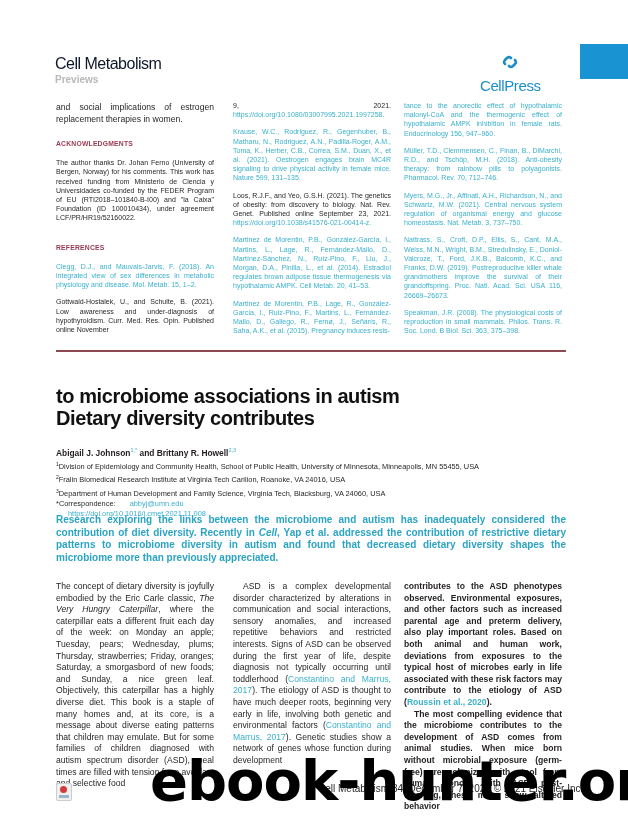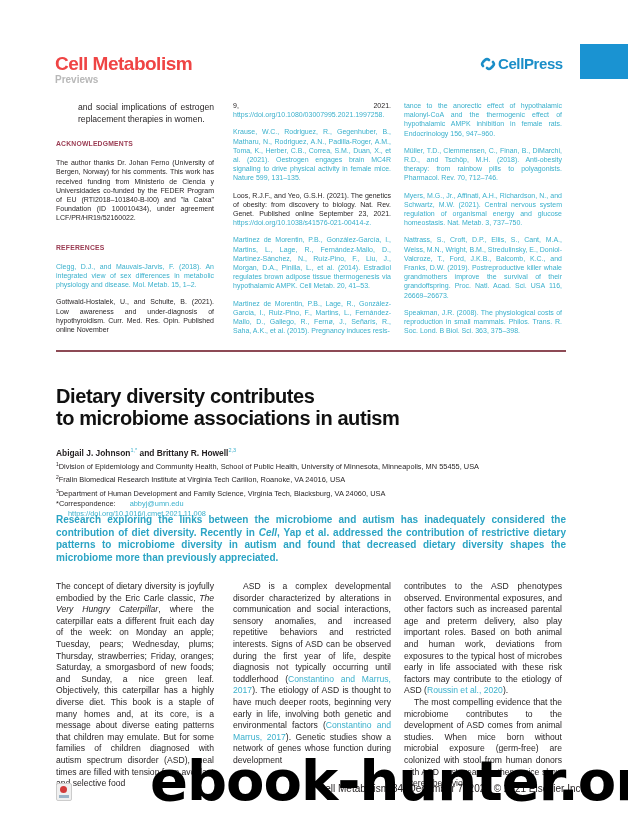--- a/index.html
+++ b/index.html
@@ -1,49 +1,49 @@
 <!DOCTYPE html>
 <html><head>
 <meta charset="utf-8">
 <style>
   html, body { margin:0; padding:0; background:#ffffff; }
   body { width:628px; height:816px; position:relative; overflow:hidden; font-family:"Liberation Sans", sans-serif; color:#231f20; }
   .journal { position:absolute; left:55px; top:55px; }
-  .journal-title { font-size:19px; font-weight:bold; color:#ef4444; letter-spacing:-0.5px; line-height:18px; }
+  .journal-title { font-size:16px; font-weight:normal; color:#0f172a; letter-spacing:-0.5px; line-height:18px; }
   .journal-sub { font-size:10px; font-weight:bold; color:#b8b8b8; line-height:14px; }
-  .cellpress { position:absolute; left:480px; top:55px; display:flex; align-items:center; gap:2px; color:#1a8ec8; font-size:15px; font-weight:bold; letter-spacing:-0.4px; }
+  .cellpress { position:absolute; left:480px; top:55px; display:flex; align-items:center; gap:8px; color:#1a8ec8; font-size:15px; font-weight:normal; letter-spacing:-0.4px;flex-direction:column; }
   .cellpress svg { width:16px; height:14px; }
   .blue-block { position:absolute; left:580px; top:44px; width:48px; height:35px; background:#1a93d2; }
 
   .col { position:absolute; font-size:7px; line-height:9.2px; text-align:justify; }
   .col1 { left:56px; top:101px; width:158px; }
   .col2 { left:233px; top:101px; width:158px; }
   .col3 { left:404px; top:101px; width:158px; }
-  .lead { font-size:8.6px; line-height:12px; margin-bottom:14px;margin-left:22px; }
+  .lead { font-size:8.6px; line-height:12px; margin-bottom:14px; }
   .sec-head { font-size:6.8px; font-weight:bold; color:#9a3b52; margin:0 0 10px 0; letter-spacing:0.2px; }
   .ack { margin-bottom:20px; }
   .ref { margin-bottom:8px; }
   .ref.blue { color:#3ab0cc; }
   .ref .blue { color:#3ab0cc; }
 
   .divider { position:absolute; left:56px; top:350px; width:510px; height:2px; background:#8d4a55; }
 
   .title { position:absolute; left:56px; top:385px; font-size:20px; font-weight:bold; line-height:22px; letter-spacing:-0.4px; color:#111; }
   .authors { position:absolute; left:56px; top:447px; font-size:8.4px; font-weight:bold; }
   .authors sup { color:#3ab0cc; font-weight:normal; font-size:5.5px; }
   .affils { position:absolute; left:56px; top:459px; font-size:7.4px; line-height:10px; }
   .affils sup { font-size:5px; }
   .affils .blue { color:#3ab0cc;margin-left:12px; }
 
   .abstract { position:absolute; left:56px; top:514px; width:510px; font-size:10px; font-weight:bold; line-height:12.7px; color:#2ba4c4; text-align:justify; }
 
   .body-col { position:absolute; top:581px; width:158px; font-size:8.6px; line-height:11.6px; text-align:justify; }
   .b1 { left:56px; }
   .b2 { left:233px; }
-  .b3 { left:404px; }
+  .b3 { left:404px;font-weight:bold; }
   .indent { text-indent:10px; }
   .blue { color:#3ab0cc; }
 
   .footer { position:absolute; left:318px; top:783px; font-size:10px; color:#231f20; }
   .check-icon { position:absolute; left:56px; top:783px; width:14px; height:16px; border:1px solid #ccc; border-radius:2px; background:#f0f0f0; }
   .check-icon::before { content:""; position:absolute; left:3px; top:2px; width:7px; height:7px; border-radius:50%; background:#d23b3b; }
   .check-icon::after { content:""; position:absolute; left:2px; bottom:2px; width:10px; height:3px; background:#9cb4c8; }
 
   .watermark { position:absolute; left:150px; top:748px; font-size:56px; font-weight:bold; color:#000; letter-spacing:-1px; white-space:nowrap; font-family:"DejaVu Sans", sans-serif; }
 </style>
@@ -85,22 +85,22 @@
   <div class="ref blue">tance to the anorectic effect of hypothalamic malonyl-CoA and the thermogenic effect of hypothalamic AMPK inhibition in female rats. Endocrinology 156, 947–960.</div>
   <div class="ref blue">Müller, T.D., Clemmensen, C., Finan, B., DiMarchi, R.D., and Tschöp, M.H. (2018). Anti-obesity therapy: from rainbow pills to polyagonists. Pharmacol. Rev. 70, 712–746.</div>
   <div class="ref blue">Myers, M.G., Jr., Affinati, A.H., Richardson, N., and Schwartz, M.W. (2021). Central nervous system regulation of organismal energy and glucose homeostasis. Nat. Metab. 3, 737–750.</div>
   <div class="ref blue">Nattrass, S., Croft, D.P., Ellis, S., Cant, M.A., Weiss, M.N., Wright, B.M., Stredulinsky, E., Doniol-Valcroze, T., Ford, J.K.B., Balcomb, K.C., and Franks, D.W. (2019). Postreproductive killer whale grandmothers improve the survival of their grandoffspring. Proc. Natl. Acad. Sci. USA 116, 26669–26673.</div>
   <div class="ref blue">Speakman, J.R. (2008). The physiological costs of reproduction in small mammals. Philos. Trans. R. Soc. Lond. B Biol. Sci. 363, 375–398.</div>
 </div>
 
 <div class="divider"></div>
 
 <div class="title">
+  <div>to microbiome associations in autism</div>
   <div>Dietary diversity contributes</div>
-  <div>to microbiome associations in autism</div>
 </div>
 
 <div class="authors">
   <span>Abigail J. Johnson</span><sup>1,*</sup><span> and </span><span>Brittany R. Howell</span><sup>2,3</sup>
 </div>
 
 <div class="affils">
   <div><sup>1</sup><span>Division of Epidemiology and Community Health, School of Public Health, University of Minnesota, Minneapolis, MN 55455, USA</span></div>
   <div><sup>2</sup><span>Fralin Biomedical Research Institute at Virginia Tech Carilion, Roanoke, VA 24016, USA</span></div>
   <div><sup>3</sup><span>Department of Human Development and Family Science, Virginia Tech, Blacksburg, VA 24060, USA</span></div>

